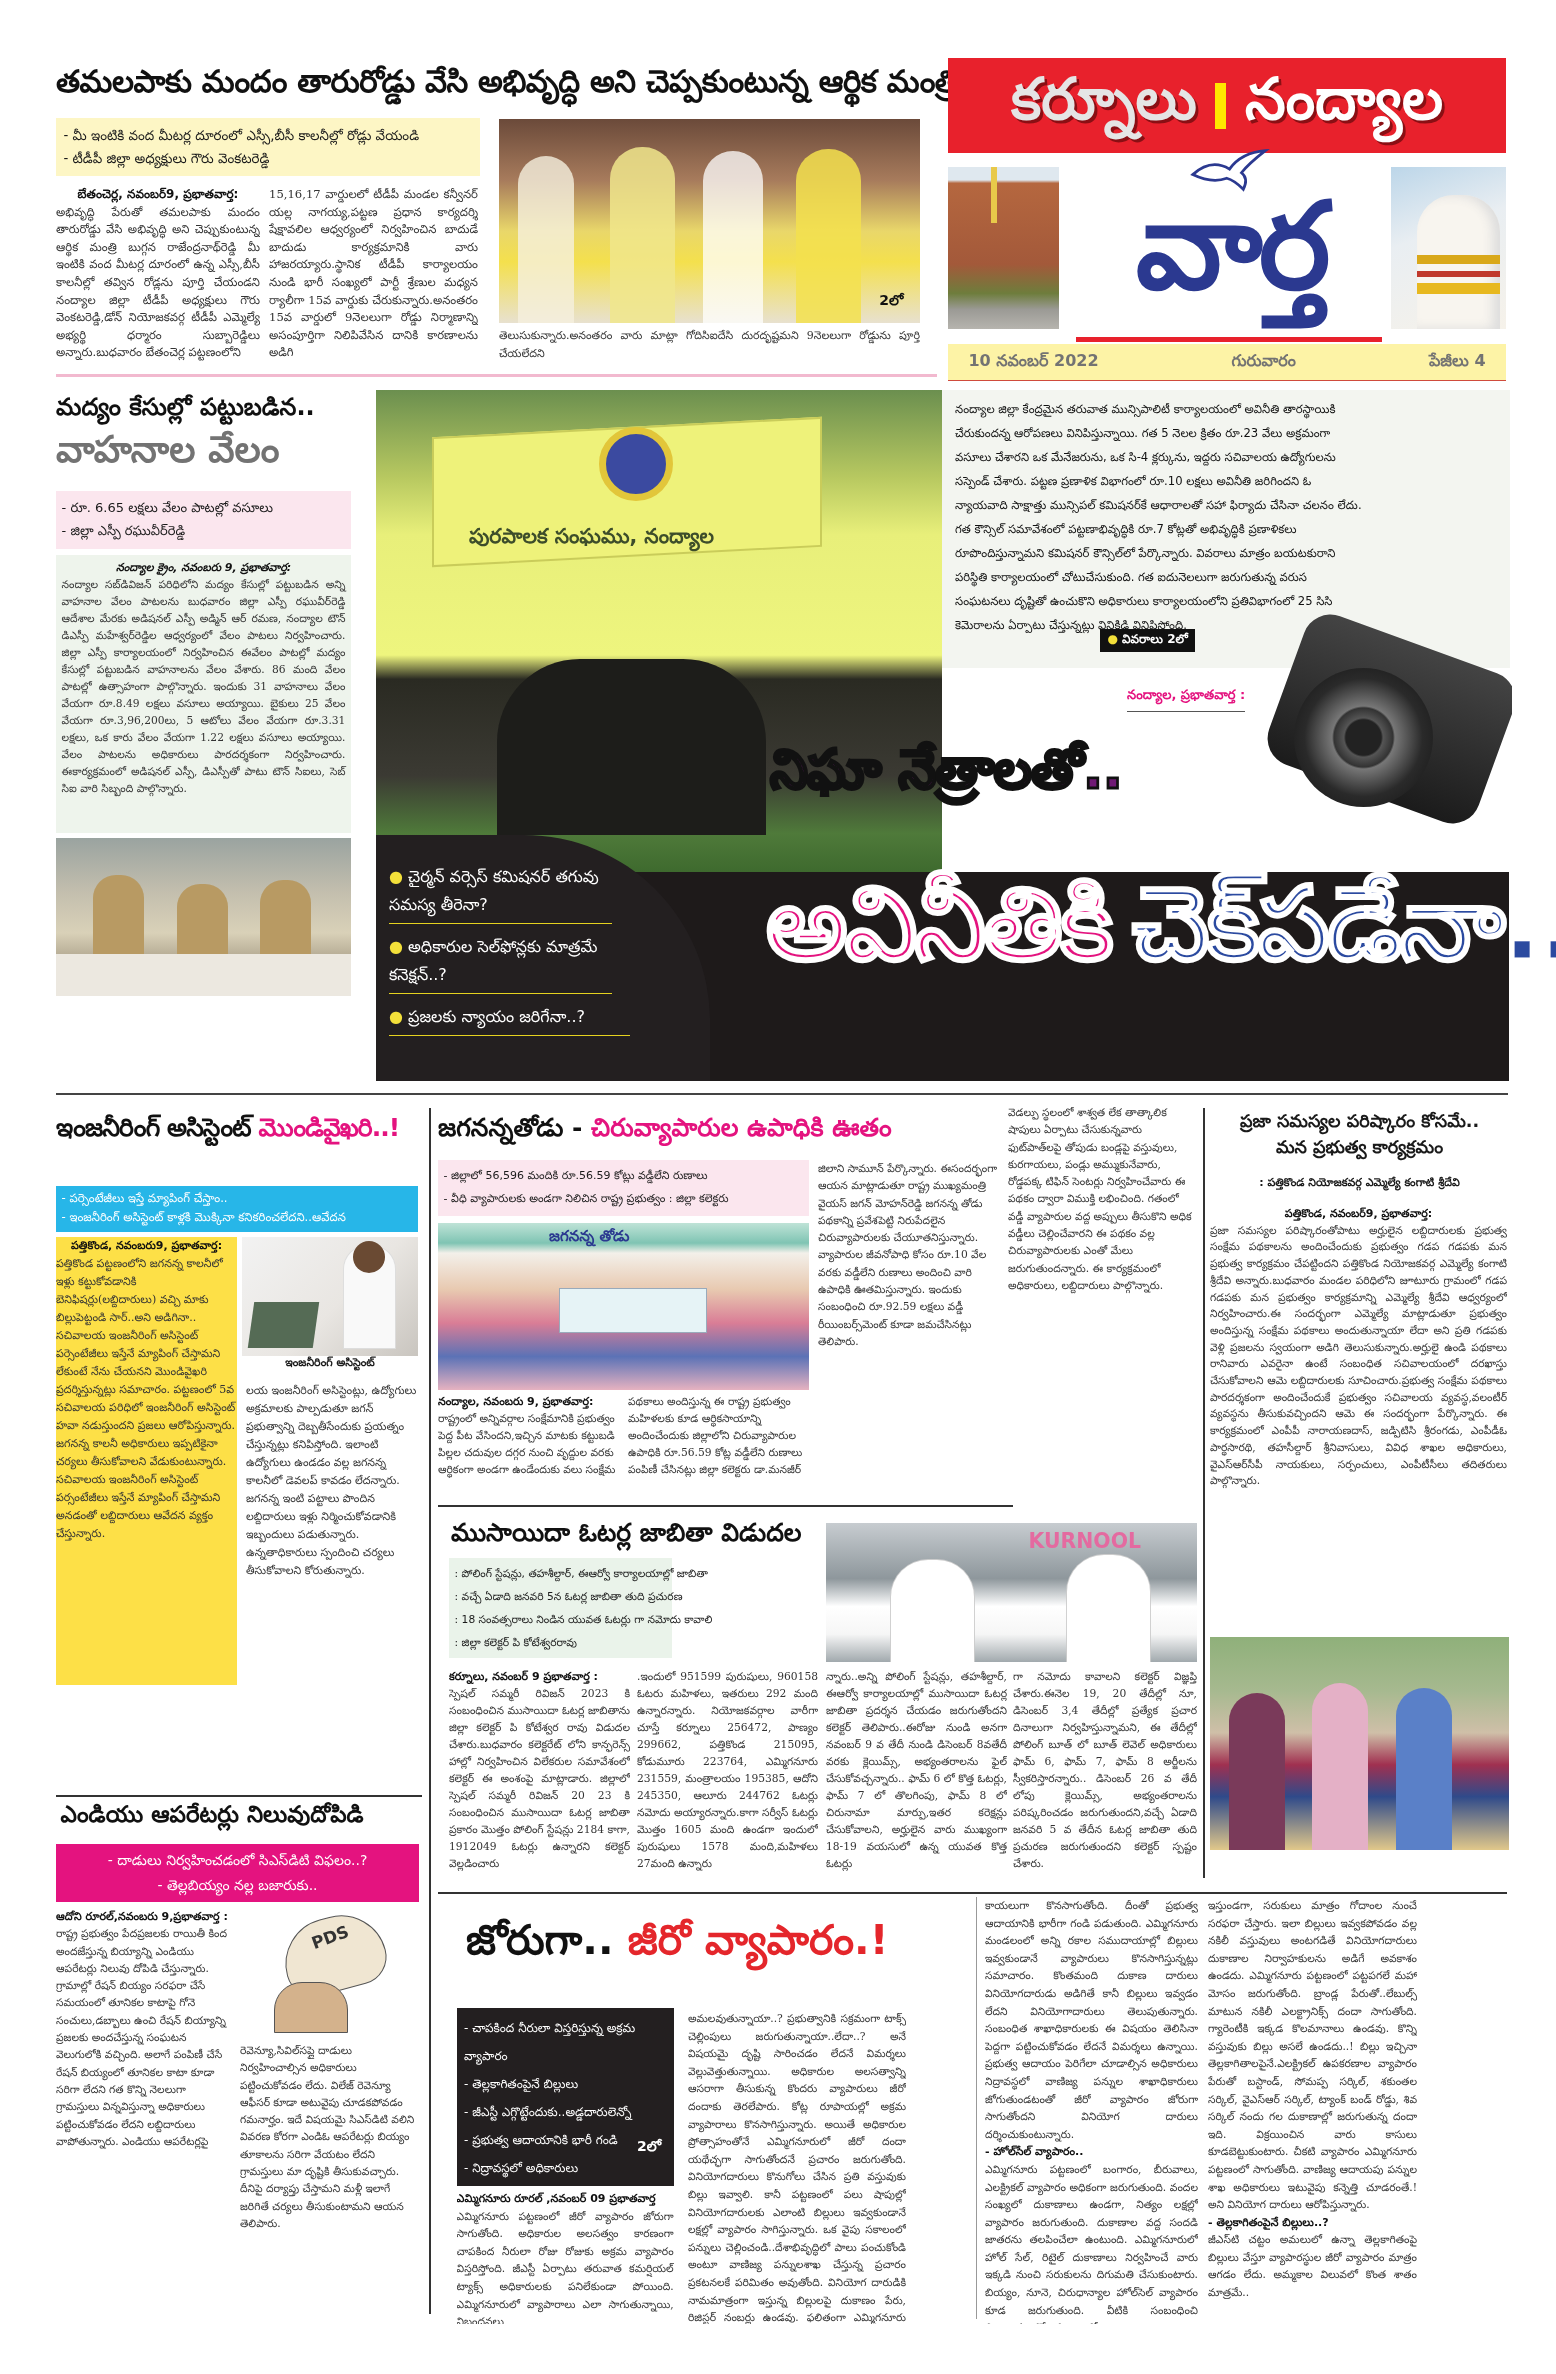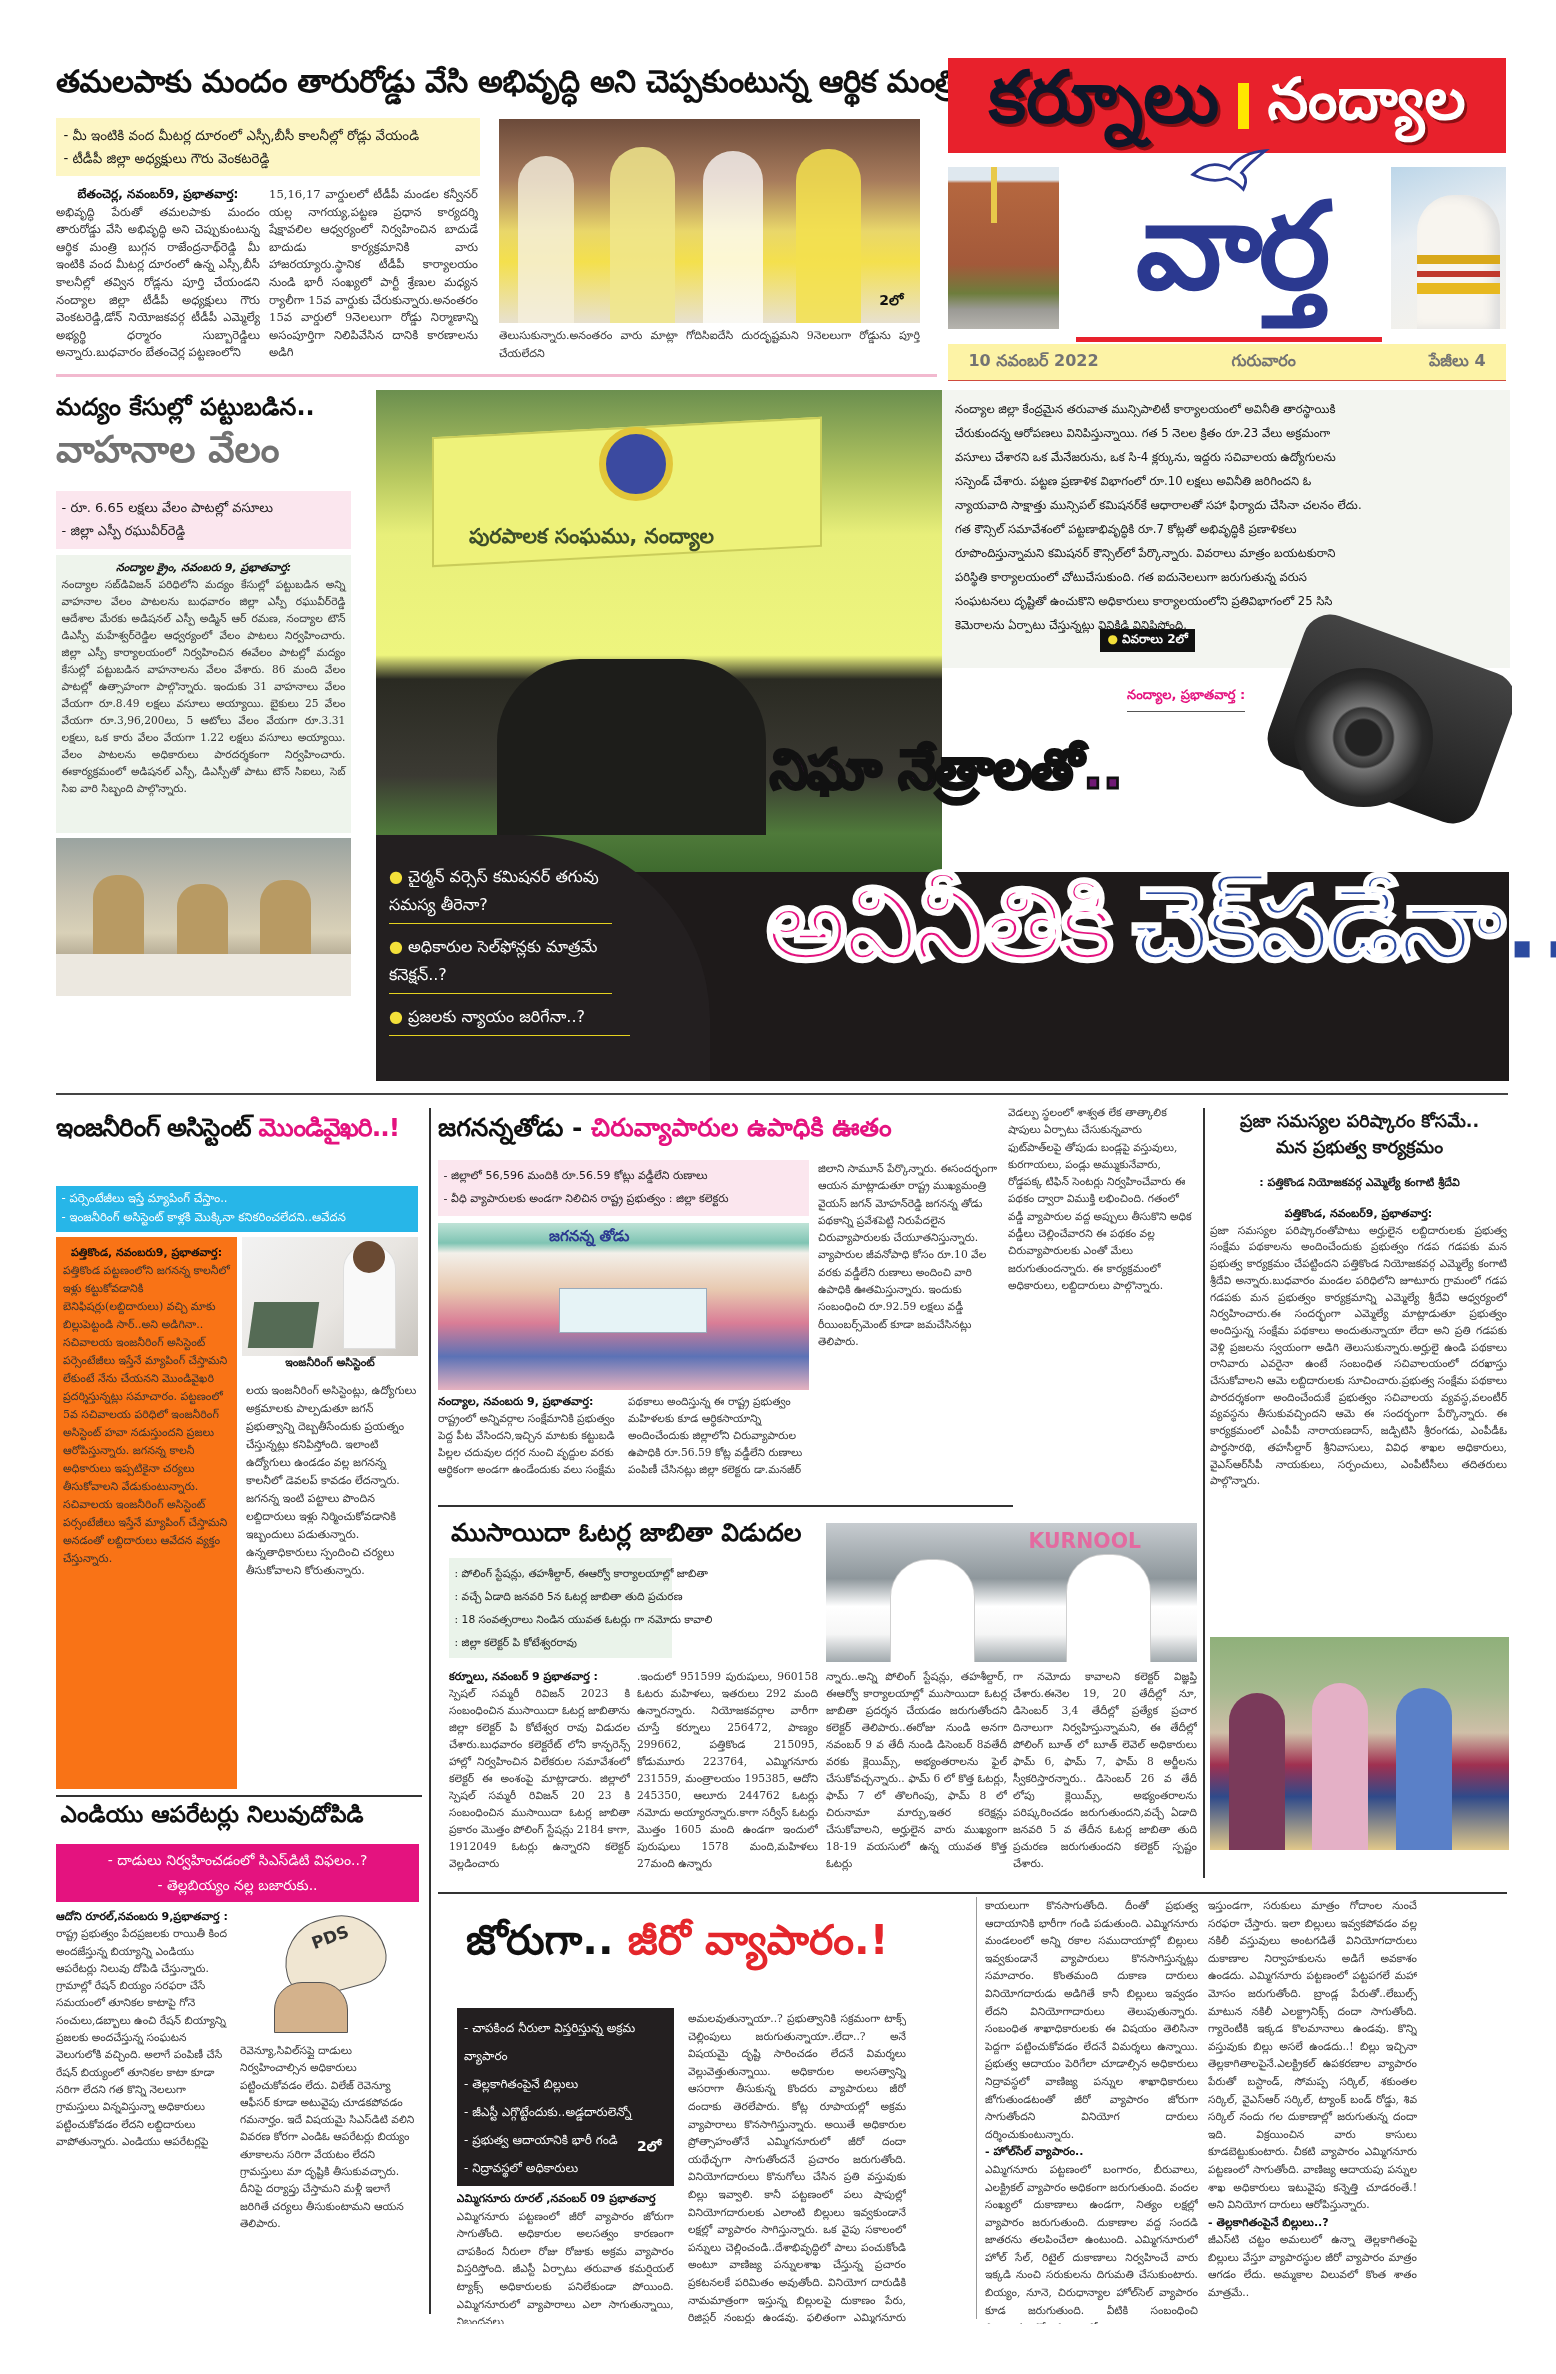--- a/index.html
+++ b/index.html
@@ -39,21 +39,21 @@
     <div class="abs" style="left:111px;top:28px;width:65px;height:176px;background:#f0e68c;border-radius:32px 32px 0 0;opacity:.85;"></div>
     <div class="abs" style="left:204px;top:32px;width:60px;height:172px;background:#fff;border-radius:30px 30px 0 0;opacity:.75;"></div>
     <div class="abs" style="left:297px;top:30px;width:65px;height:174px;background:#f3e04d;border-radius:32px 32px 0 0;opacity:.85;"></div>
     <div class="page-ref" style="right:16.7px;bottom:11px;color:#111;">2లో</div>
   </div>
   <div class="abs body-text" style="left:499px;top:327px;width:421px;height:39px;font-size:11px;line-height:17.6px;">తెలుసుకున్నారు.అనంతరం వారు మాట్లా గోదిసిఐదేసి దురదృష్టమని 9నెలలుగా రోడ్డును పూర్తి చేయలేదని</div>
 </div>
 
 <div class="abs" style="left:948px;top:58px;width:558px;height:320px;">
   <div class="abs" style="left:0;top:0;width:558px;height:95px;background:#e8212c;display:flex;align-items:center;justify-content:center;gap:18.6px;">
-    <span style="color:#0f172a;font-weight:bold;font-size:72px;text-shadow:2.8px 2.8px 0 #8a0f14;">కర్నూలు</span>
+    <span style="color:#e5e5e5;font-weight:bold;font-size:58px;text-shadow:2.8px 2.8px 0 #8a0f14;">కర్నూలు</span>
     <span style="width:11px;height:46px;background:#ffe600;display:inline-block;"></span>
     <span style="color:#fff;font-weight:bold;font-size:58px;text-shadow:2.8px 2.8px 0 #8a0f14;">నంద్యాల</span>
   </div>
 
   <div class="abs photo" style="left:0;top:109px;width:111px;height:162px;background:linear-gradient(180deg,#dfe8ef 0%,#dfe8ef 8%,#b5673f 10%,#a3593a 60%,#6e7d3c 78%,#9b9a95 88%,#b6b4ae 100%);">
     <div class="abs" style="left:43px;top:0;width:5.6px;height:56px;background:#e8c94a;"></div>
   </div>
 
   <div class="abs" style="left:121px;top:89px;width:315px;height:195px;">
     <svg width="83" height="46" viewBox="0 0 90 50" style="position:absolute;left:119px;top:0;">
@@ -135,21 +135,21 @@
 
 <div class="abs" style="left:56px;top:1104px;width:366px;height:686px;">
   <div class="abs" style="left:0;top:9.3px;white-space:nowrap;font-size:25px;font-weight:bold;letter-spacing:-0.9px;">
     <span style="color:#111;">ఇంజనీరింగ్ అసిస్టెంట్</span>
     <span style="color:#e4137f;">మొండివైఖరి..!</span>
   </div>
   <div class="abs bullet-list" style="left:0;top:82px;width:362px;height:46px;background:#27b6e8;padding:2.8px 5.6px;font-size:11.6px;line-height:19.5px;color:#fff;">
     <div>- పర్సెంటేజీలు ఇస్తే మ్యాపింగ్ చేస్తాం..</div>
     <div>- ఇంజనీరింగ్ అసిస్టెంట్ కాళ్లకి మొక్కినా కనికరించలేదని..ఆవేదన</div>
   </div>
-  <div class="abs body-text" style="left:0;top:133px;width:181px;height:552px;background:#f97316;padding:7px;font-size:11px;line-height:18px;text-align:left;">
+  <div class="abs body-text" style="left:0;top:133px;width:181px;height:448px;background:#fde047;padding:0;font-size:11px;line-height:18px;text-align:left;">
     <div class="dateline" style="text-align:center;font-size:11px;">పత్తికొండ, నవంబరు9, ప్రభాతవార్త:</div>
     <span>పత్తికొండ పట్టణంలోని జగనన్న కాలనీలో ఇళ్లు కట్టుకోవడానికి బెనిఫిషర్లు(లబ్దిదారులు) వచ్చి మాకు బిల్లుపెట్టండి సార్..అని అడిగినా.. సచివాలయ ఇంజనీరింగ్ అసిస్టెంట్ పర్సెంటేజీలు ఇస్తేనే మ్యాపింగ్ చేస్తామని లేకుంటే నేను చేయనని మొండివైఖరి ప్రదర్శిస్తున్నట్లు సమాచారం. పట్టణంలో 5వ సచివాలయ పరిధిలో ఇంజనీరింగ్ అసిస్టెంట్ హవా నడుస్తుందని ప్రజలు ఆరోపిస్తున్నారు. జగనన్న కాలనీ అధికారులు ఇప్పటికైనా చర్యలు తీసుకోవాలని వేడుకుంటున్నారు. సచివాలయ ఇంజనీరింగ్ అసిస్టెంట్ పర్సంటేజీలు ఇస్తేనే మ్యాపింగ్ చేస్తామని అనడంతో లబ్దిదారులు ఆవేదన వ్యక్తం చేస్తున్నారు.</span>
   </div>
   <div class="abs photo" style="left:186px;top:133px;width:176px;height:119px;background:linear-gradient(135deg,#f2f2f2 0%,#e9e6e2 55%,#c9c5bf 100%);">
     <div class="abs" style="left:9.3px;top:65px;width:65px;height:46px;background:#556b55;transform:skewX(-8deg);"></div>
     <div class="abs" style="left:102px;top:9.3px;width:51px;height:102px;background:#f9f9f9;border-radius:23px 23px 0 0;box-shadow:0 0 0 0.9px #ddd;"></div>
     <div class="abs" style="left:111px;top:3.7px;width:32px;height:32px;background:#6a4a33;border-radius:50%;"></div>
   </div>
   <div class="abs" style="left:186px;top:252px;width:176px;text-align:center;font-weight:bold;font-size:11px;">ఇంజనీరింగ్ అసిస్టెంట్</div>
   <div class="abs body-text" style="left:190px;top:278px;width:174px;height:406px;font-size:11px;line-height:18px;text-align:left;">లయ ఇంజనీరింగ్ అసిస్టెంట్లు, ఉద్యోగులు అక్రమాలకు పాల్పడుతూ జగన్ ప్రభుత్వాన్ని దెబ్బతీసేందుకు ప్రయత్నం చేస్తున్నట్లు కనిపిస్తోంది. ఇలాంటి ఉద్యోగులు ఉండడం వల్ల జగనన్న కాలనీలో డెవలప్ కావడం లేదన్నారు. జగనన్న ఇంటి పట్టాలు పొందిన లబ్దిదారులు ఇళ్లు నిర్మించుకోవడానికి ఇబ్బందులు పడుతున్నారు. ఉన్నతాధికారులు స్పందించి చర్యలు తీసుకోవాలని కోరుతున్నారు.</div>

